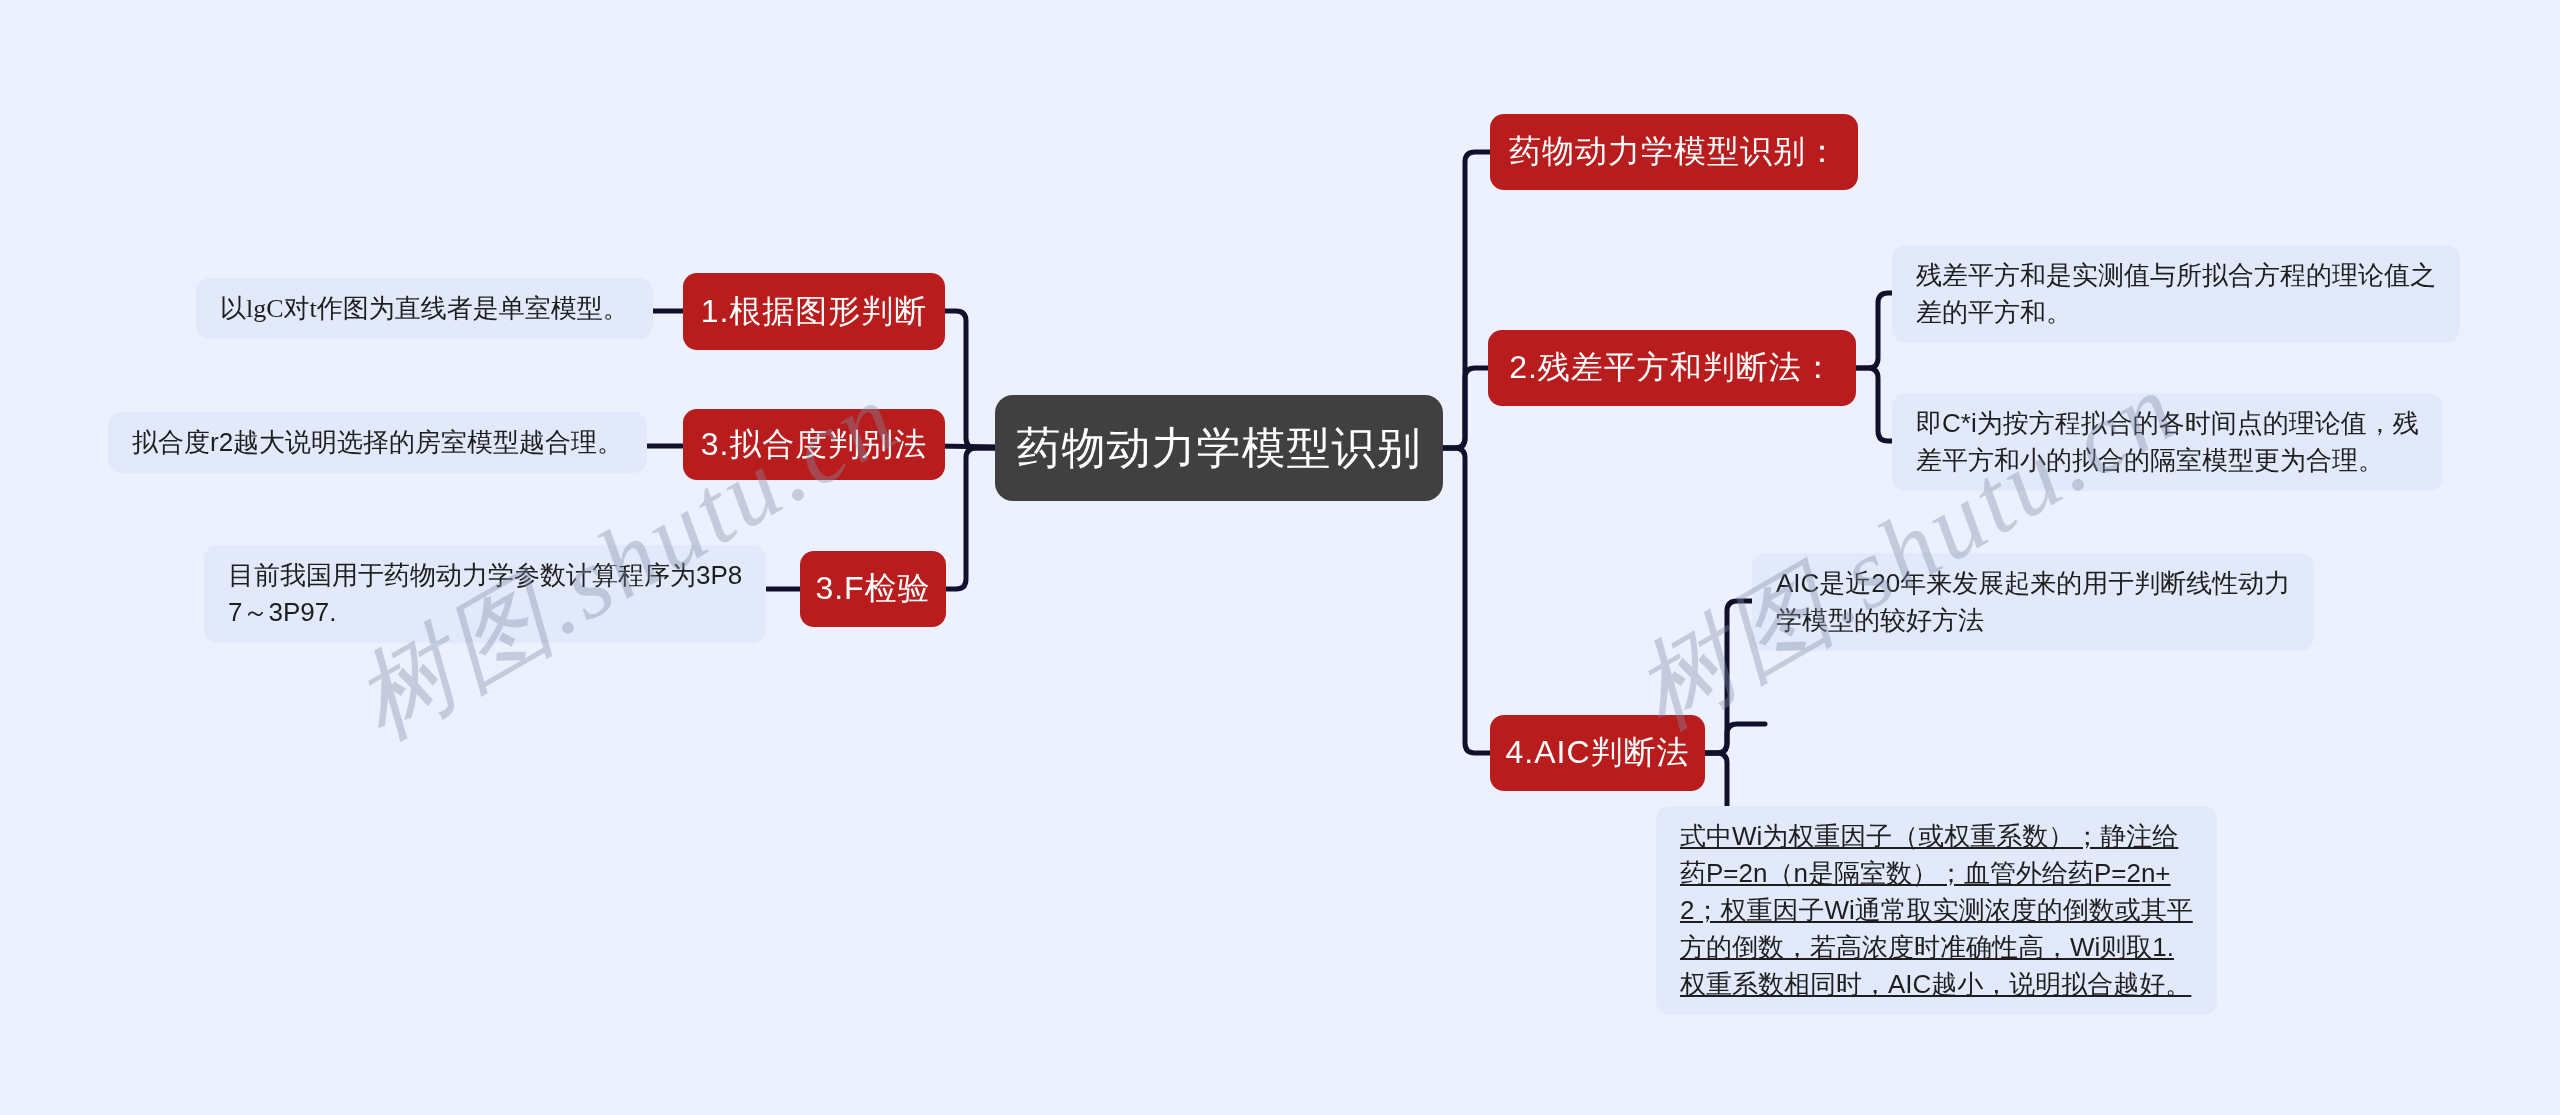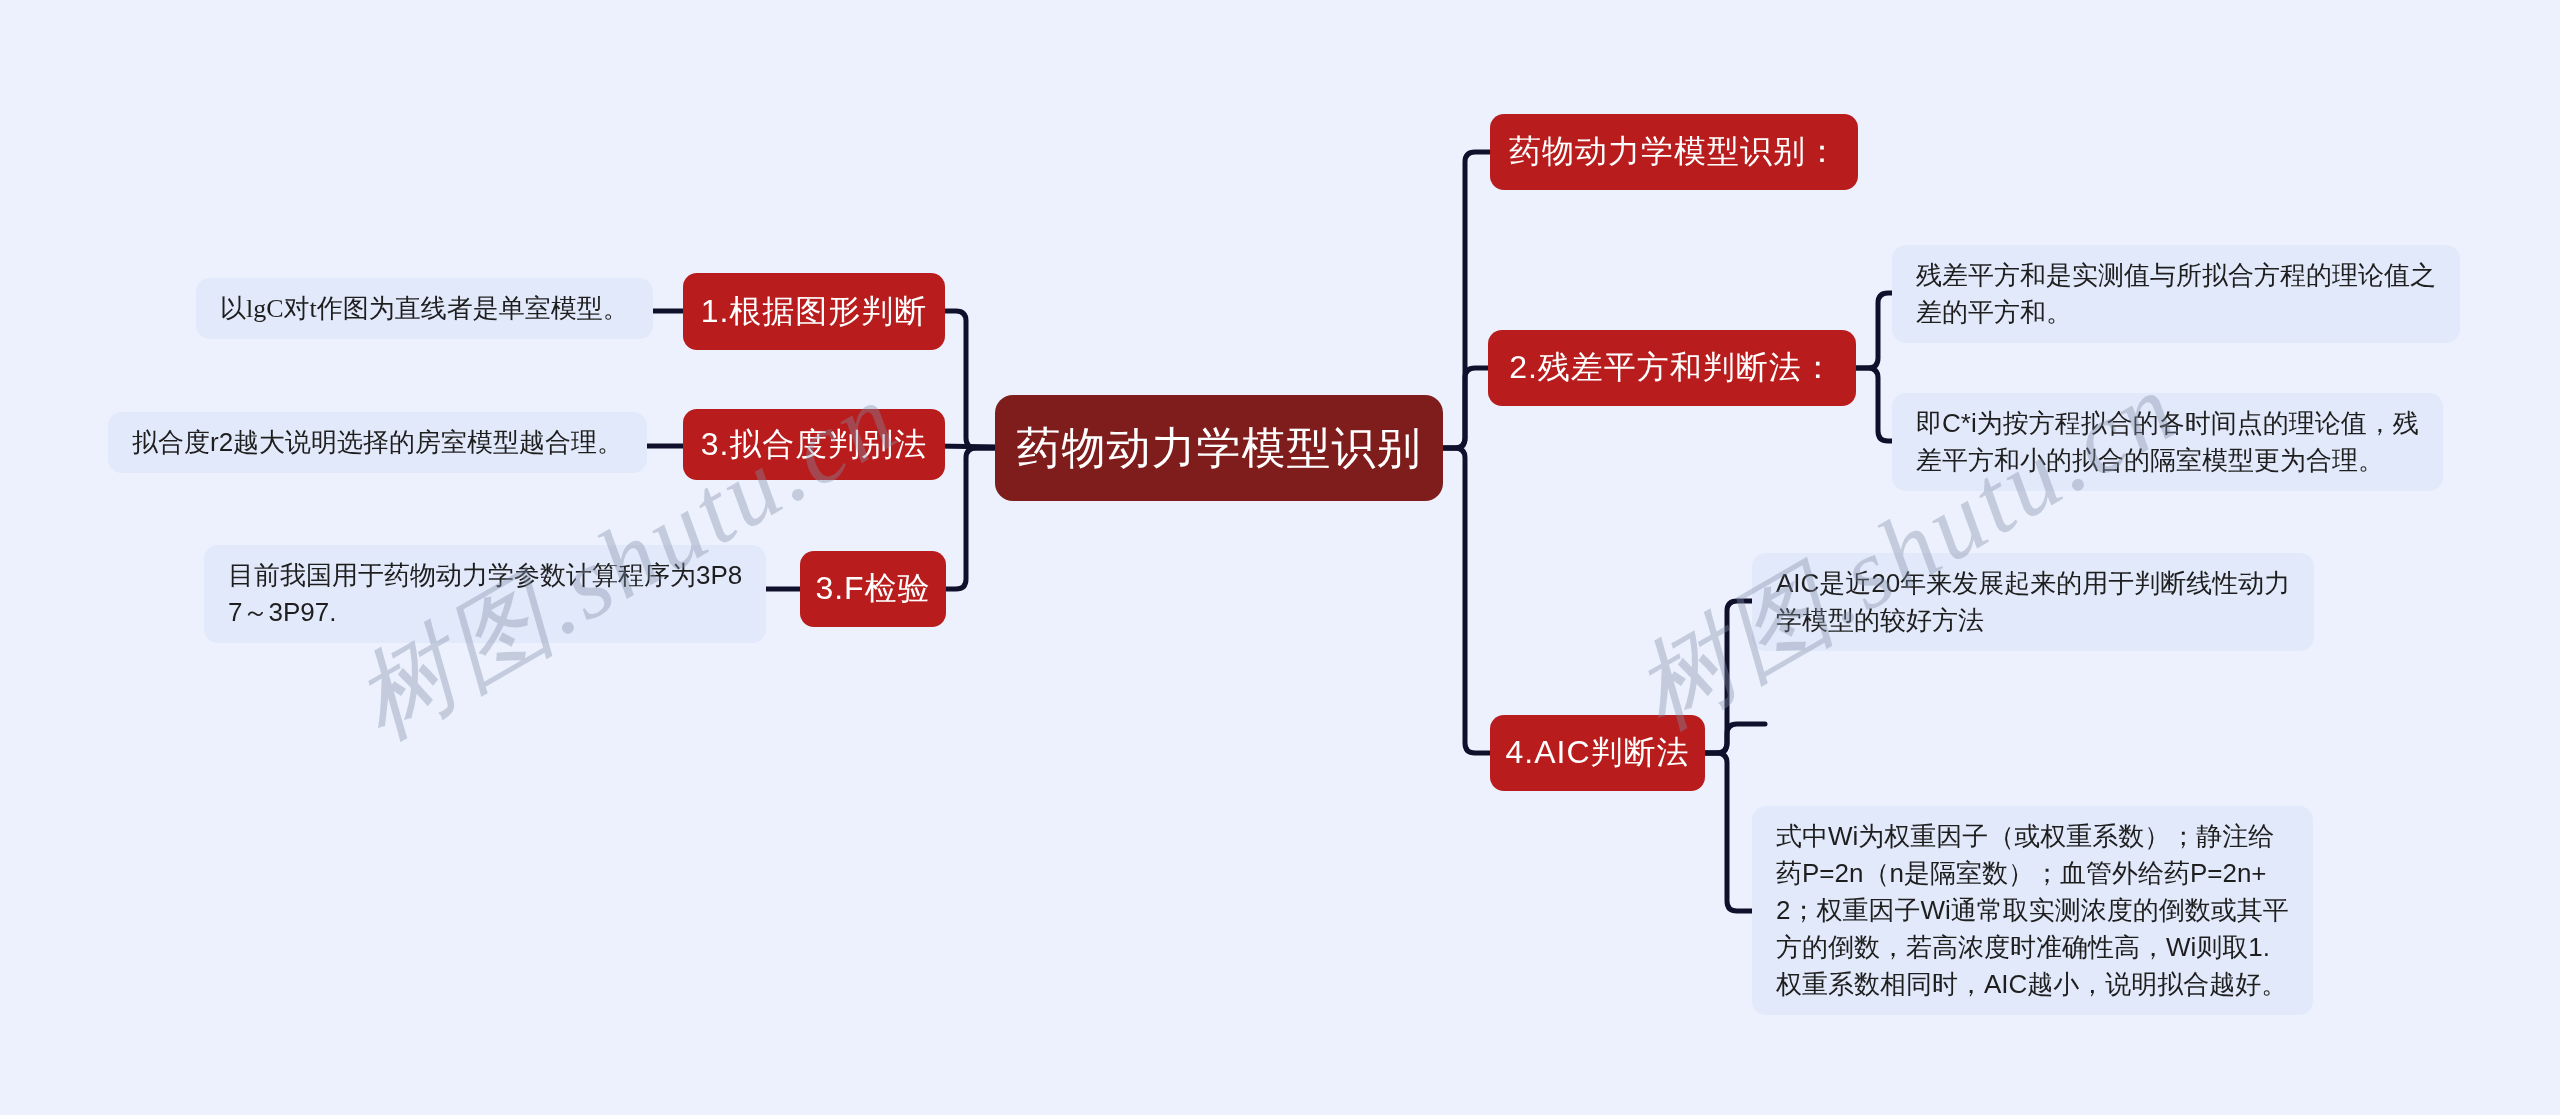--- a/index.html
+++ b/index.html
@@ -11,21 +11,21 @@
   }
   #canvas{position:absolute;inset:0;width:2560px;height:1115px;}
   #wires{position:absolute;inset:0;z-index:1;}
   .node{position:absolute;z-index:2;box-sizing:border-box;}
   .topic{
     background:#b91c1c;color:#ffffff;border-radius:14px;
     display:flex;align-items:center;justify-content:center;
     font-size:32px;white-space:nowrap;letter-spacing:1px;
   }
   .root{
-    background:#7f1d1d;color:#ffffff;border-radius:18px;
+    background:#404040;color:#ffffff;border-radius:18px;
     display:flex;align-items:center;justify-content:center;
     font-size:44px;font-weight:500;white-space:nowrap;letter-spacing:1px;
   }
   .note{
     background:#e2e9fa;color:#1e1e1e;border-radius:14px;
     font-size:26px;line-height:37px;padding:12px 24px;
     white-space:pre-line;width:max-content;max-width:620px;
   }
   .watermark{
     position:absolute;z-index:3;pointer-events:none;
@@ -91,21 +91,21 @@
   <div class="node topic" style="left:1490px;top:715px;width:215px;height:76px;">
     <span>4.AIC判断法</span>
   </div>
 
   <div class="node note" style="left:1892px;top:245px;">残差平方和是实测值与所拟合方程的理论值之
 差的平方和。</div>
   <div class="node note" style="left:1892px;top:393px;">即C*i为按方程拟合的各时间点的理论值，残
 差平方和小的拟合的隔室模型更为合理。</div>
   <div class="node note" style="left:1752px;top:553px;">AIC是近20年来发展起来的用于判断线性动力
 学模型的较好方法</div>
-  <div class="node note" style="left:1752px;top:806px;">式中Wi为权重因子（或权重系数）；静注给
+  <div class="node note" style="left:1656px;top:806px;text-decoration:underline;">式中Wi为权重因子（或权重系数）；静注给
 药P=2n（n是隔室数）；血管外给药P=2n+
 2；权重因子Wi通常取实测浓度的倒数或其平
 方的倒数，若高浓度时准确性高，Wi则取1.
 权重系数相同时，AIC越小，说明拟合越好。</div>
 
   <div class="watermark" style="left:365px;top:645px;">树图.shutu.cn</div>
   <div class="watermark" style="left:1645px;top:635px;">树图.shutu.cn</div>
 
 </div>
 

